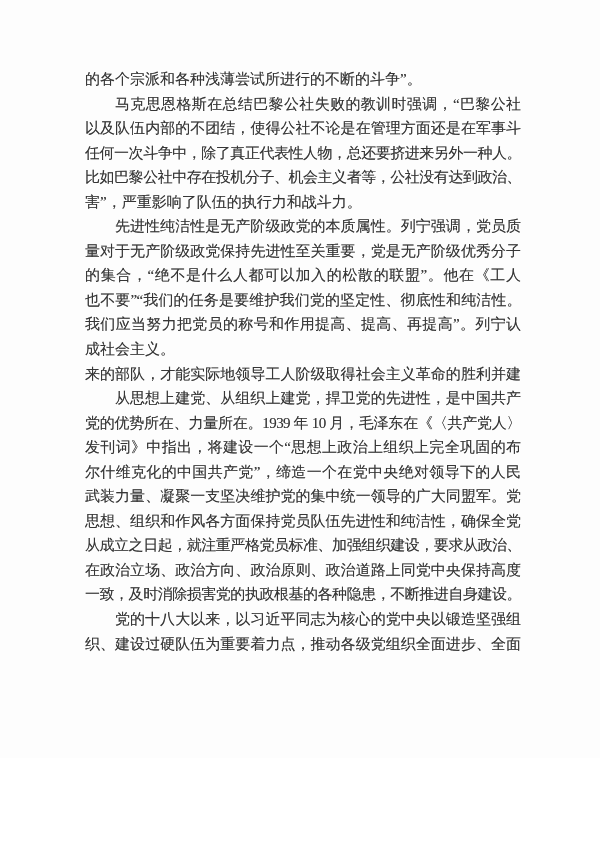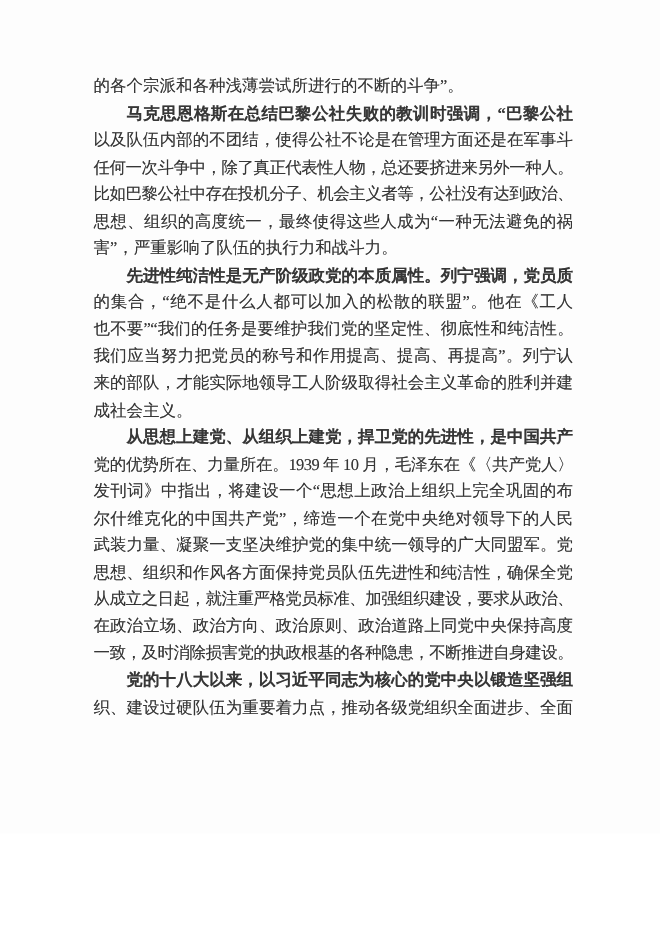--- a/index.html
+++ b/index.html
@@ -28,21 +28,20 @@
     height: 24.55px;
     overflow: hidden;
     text-shadow: 0 0 0.4px rgba(70,70,70,0.55);
   }
   .fill {
     text-align: justify;
     text-align-last: justify;
   }
   .indent {
     text-indent: 30px;
-    font-weight: bold;
   }
   .tight {
     letter-spacing: -0.55px;
     font-family: Liberation Serif, serif;
   }
   .page-number {
     position: absolute;
     top: 783px;
     left: 85px;
     width: 436px;
@@ -56,28 +55,28 @@
 </head>
 <body>
 
 <div class="page">
   <div class="text-block">
       <div class="line">的各个宗派和各种浅薄尝试所进行的不断的斗争”。</div>
       <div class="line fill indent">马克思恩格斯在总结巴黎公社失败的教训时强调，“巴黎公社</div>
       <div class="line fill">以及队伍内部的不团结，使得公社不论是在管理方面还是在军事斗</div>
       <div class="line fill tight">任何一次斗争中，除了真正代表性人物，总还要挤进来另外一种人。</div>
       <div class="line fill tight">比如巴黎公社中存在投机分子、机会主义者等，公社没有达到政治、</div>
-      <div class="line fill">思想、组织的高度统一，最终使得这些人成为“一种无法避免的祸</div>
       <div class="line">害”，严重影响了队伍的执行力和战斗力。</div>
       <div class="line fill indent">先进性纯洁性是无产阶级政党的本质属性。列宁强调，党员质</div>
+      <div class="line fill">量对于无产阶级政党保持先进性至关重要，党是无产阶级优秀分子</div>
       <div class="line fill">的集合，“绝不是什么人都可以加入的松散的联盟”。他在《工人</div>
       <div class="line fill tight">也不要”“我们的任务是要维护我们党的坚定性、彻底性和纯洁性。</div>
       <div class="line fill">我们应当努力把党员的称号和作用提高、提高、再提高”。列宁认</div>
+      <div class="line">成社会主义。</div>
       <div class="line fill">来的部队，才能实际地领导工人阶级取得社会主义革命的胜利并建</div>
-      <div class="line">成社会主义。</div>
       <div class="line fill indent">从思想上建党、从组织上建党，捍卫党的先进性，是中国共产</div>
       <div class="line fill tight">党的优势所在、力量所在。1939 年 10 月，毛泽东在《〈共产党人〉</div>
       <div class="line fill">发刊词》中指出，将建设一个“思想上政治上组织上完全巩固的布</div>
       <div class="line fill">尔什维克化的中国共产党”，缔造一个在党中央绝对领导下的人民</div>
       <div class="line fill">武装力量、凝聚一支坚决维护党的集中统一领导的广大同盟军。党</div>
       <div class="line fill">思想、组织和作风各方面保持党员队伍先进性和纯洁性，确保全党</div>
       <div class="line fill tight">从成立之日起，就注重严格党员标准、加强组织建设，要求从政治、</div>
       <div class="line fill">在政治立场、政治方向、政治原则、政治道路上同党中央保持高度</div>
       <div class="line fill tight">一致，及时消除损害党的执政根基的各种隐患，不断推进自身建设。</div>
       <div class="line fill indent">党的十八大以来，以习近平同志为核心的党中央以锻造坚强组</div>

